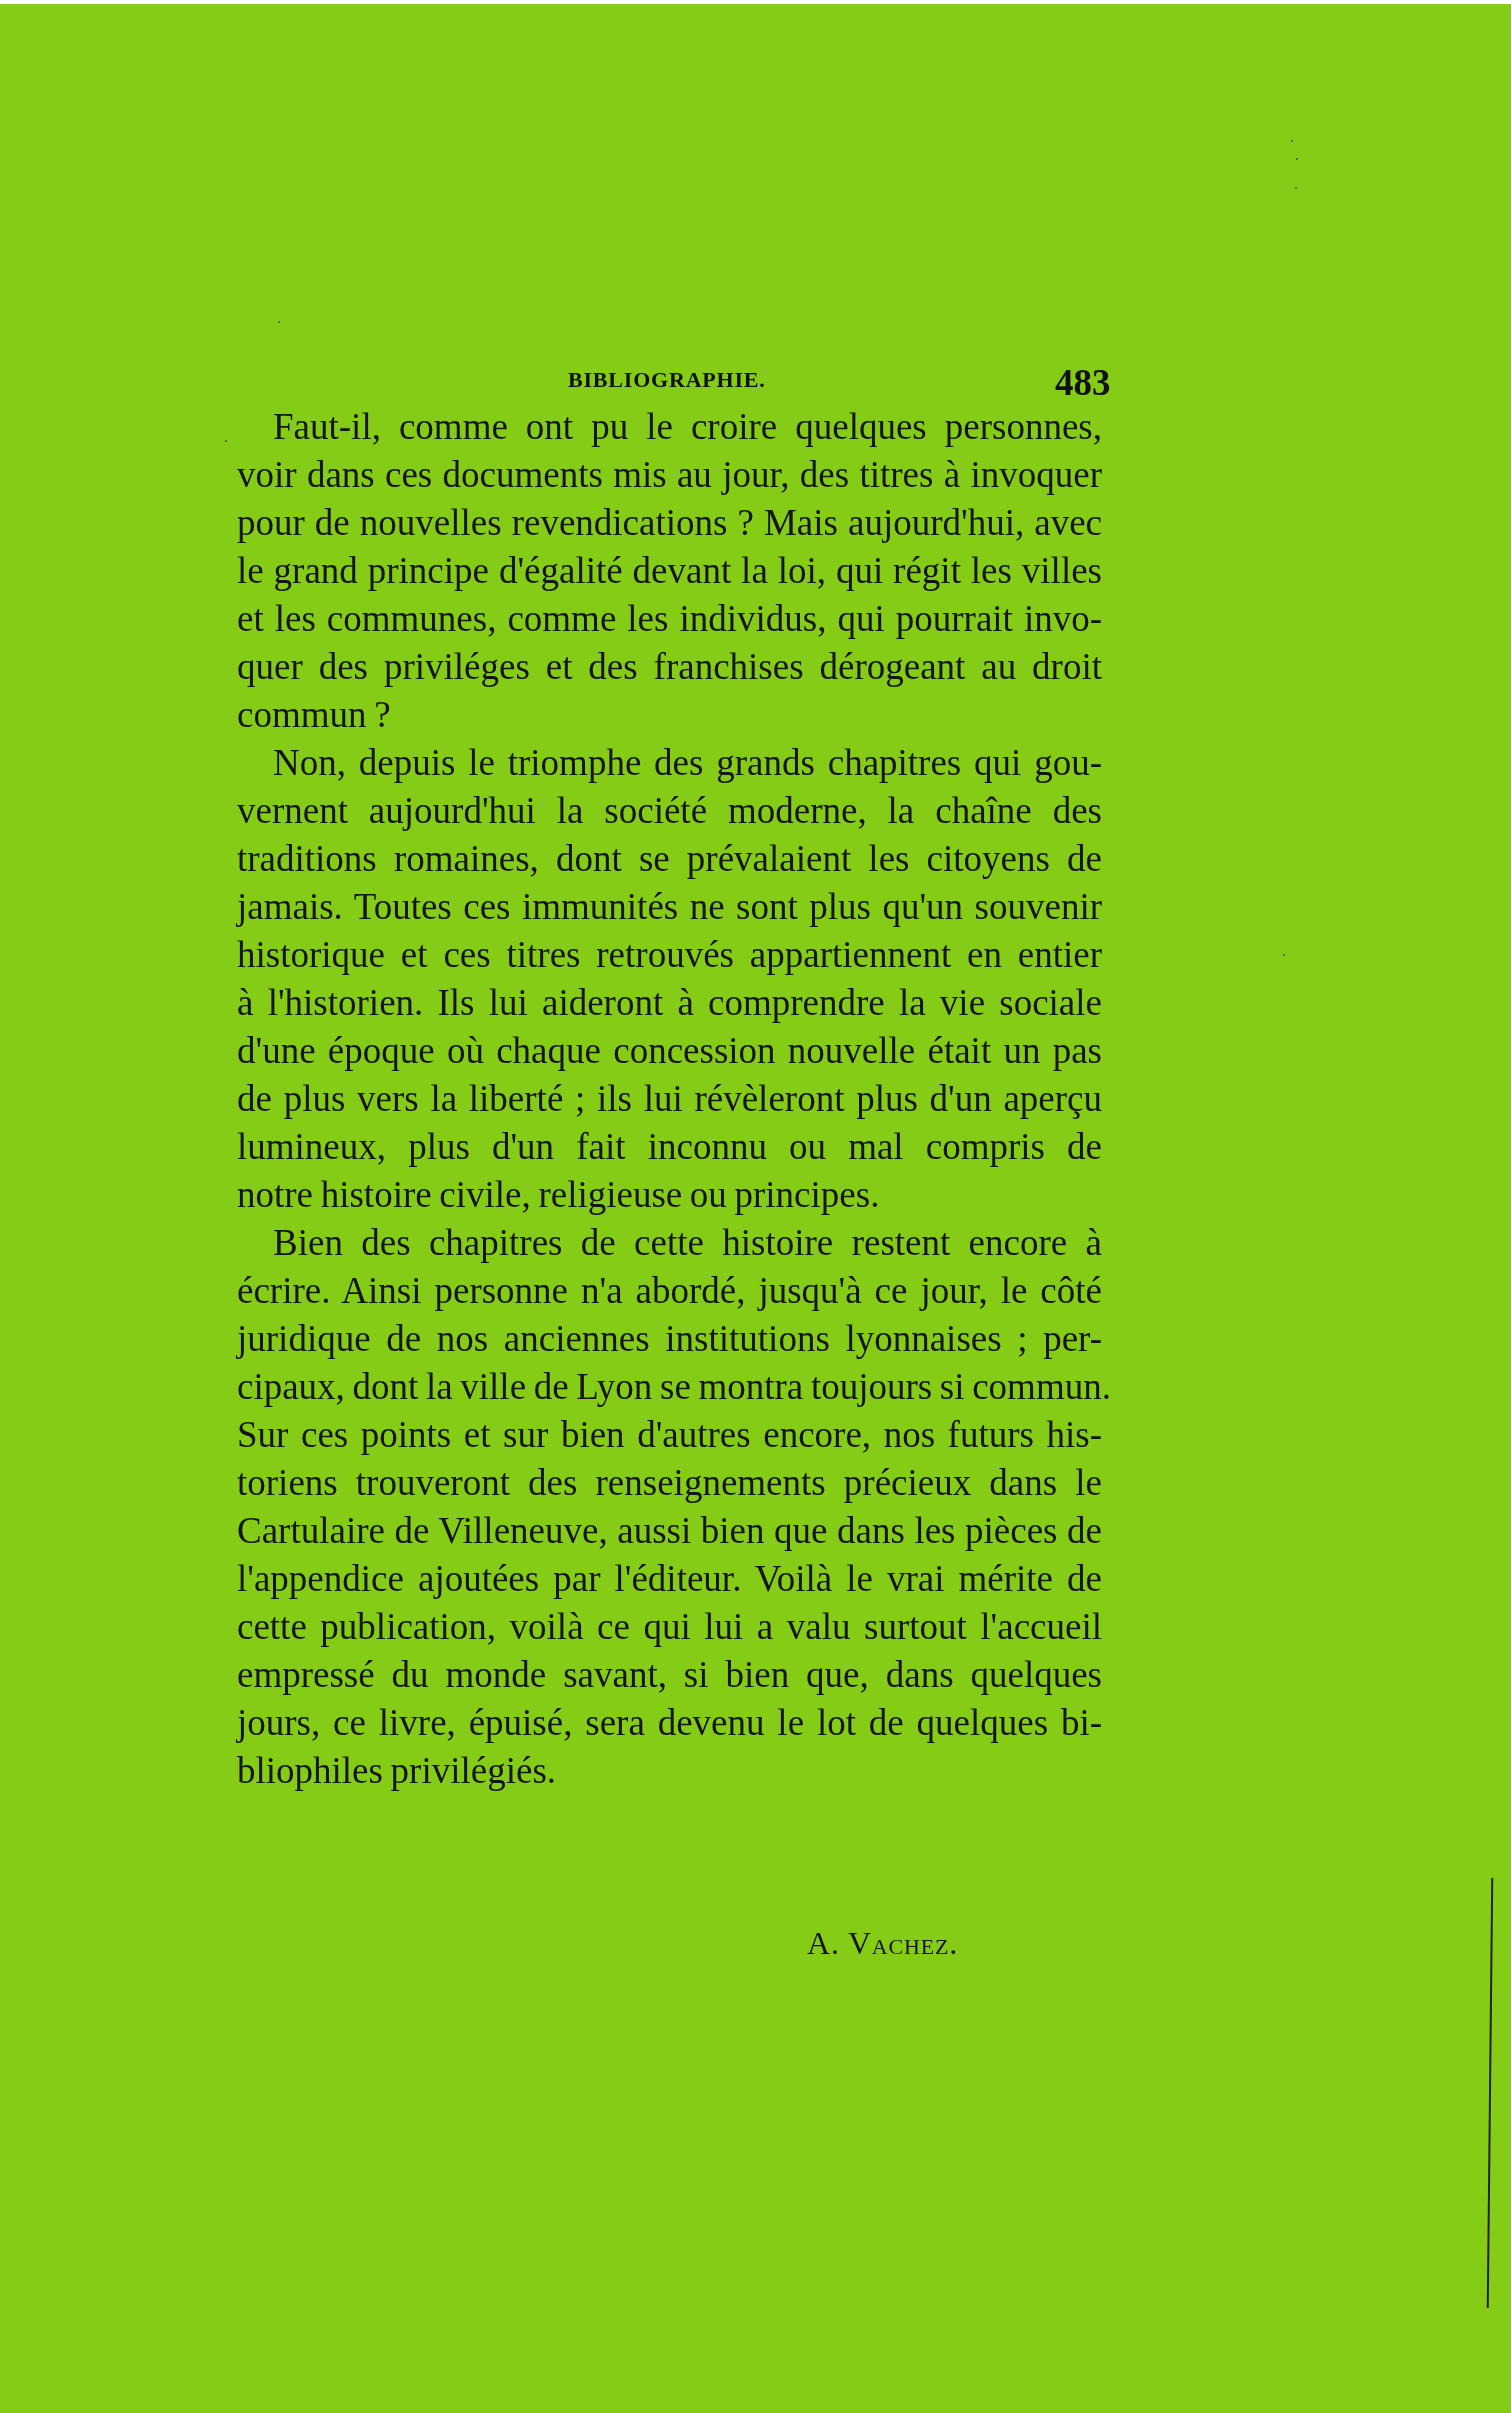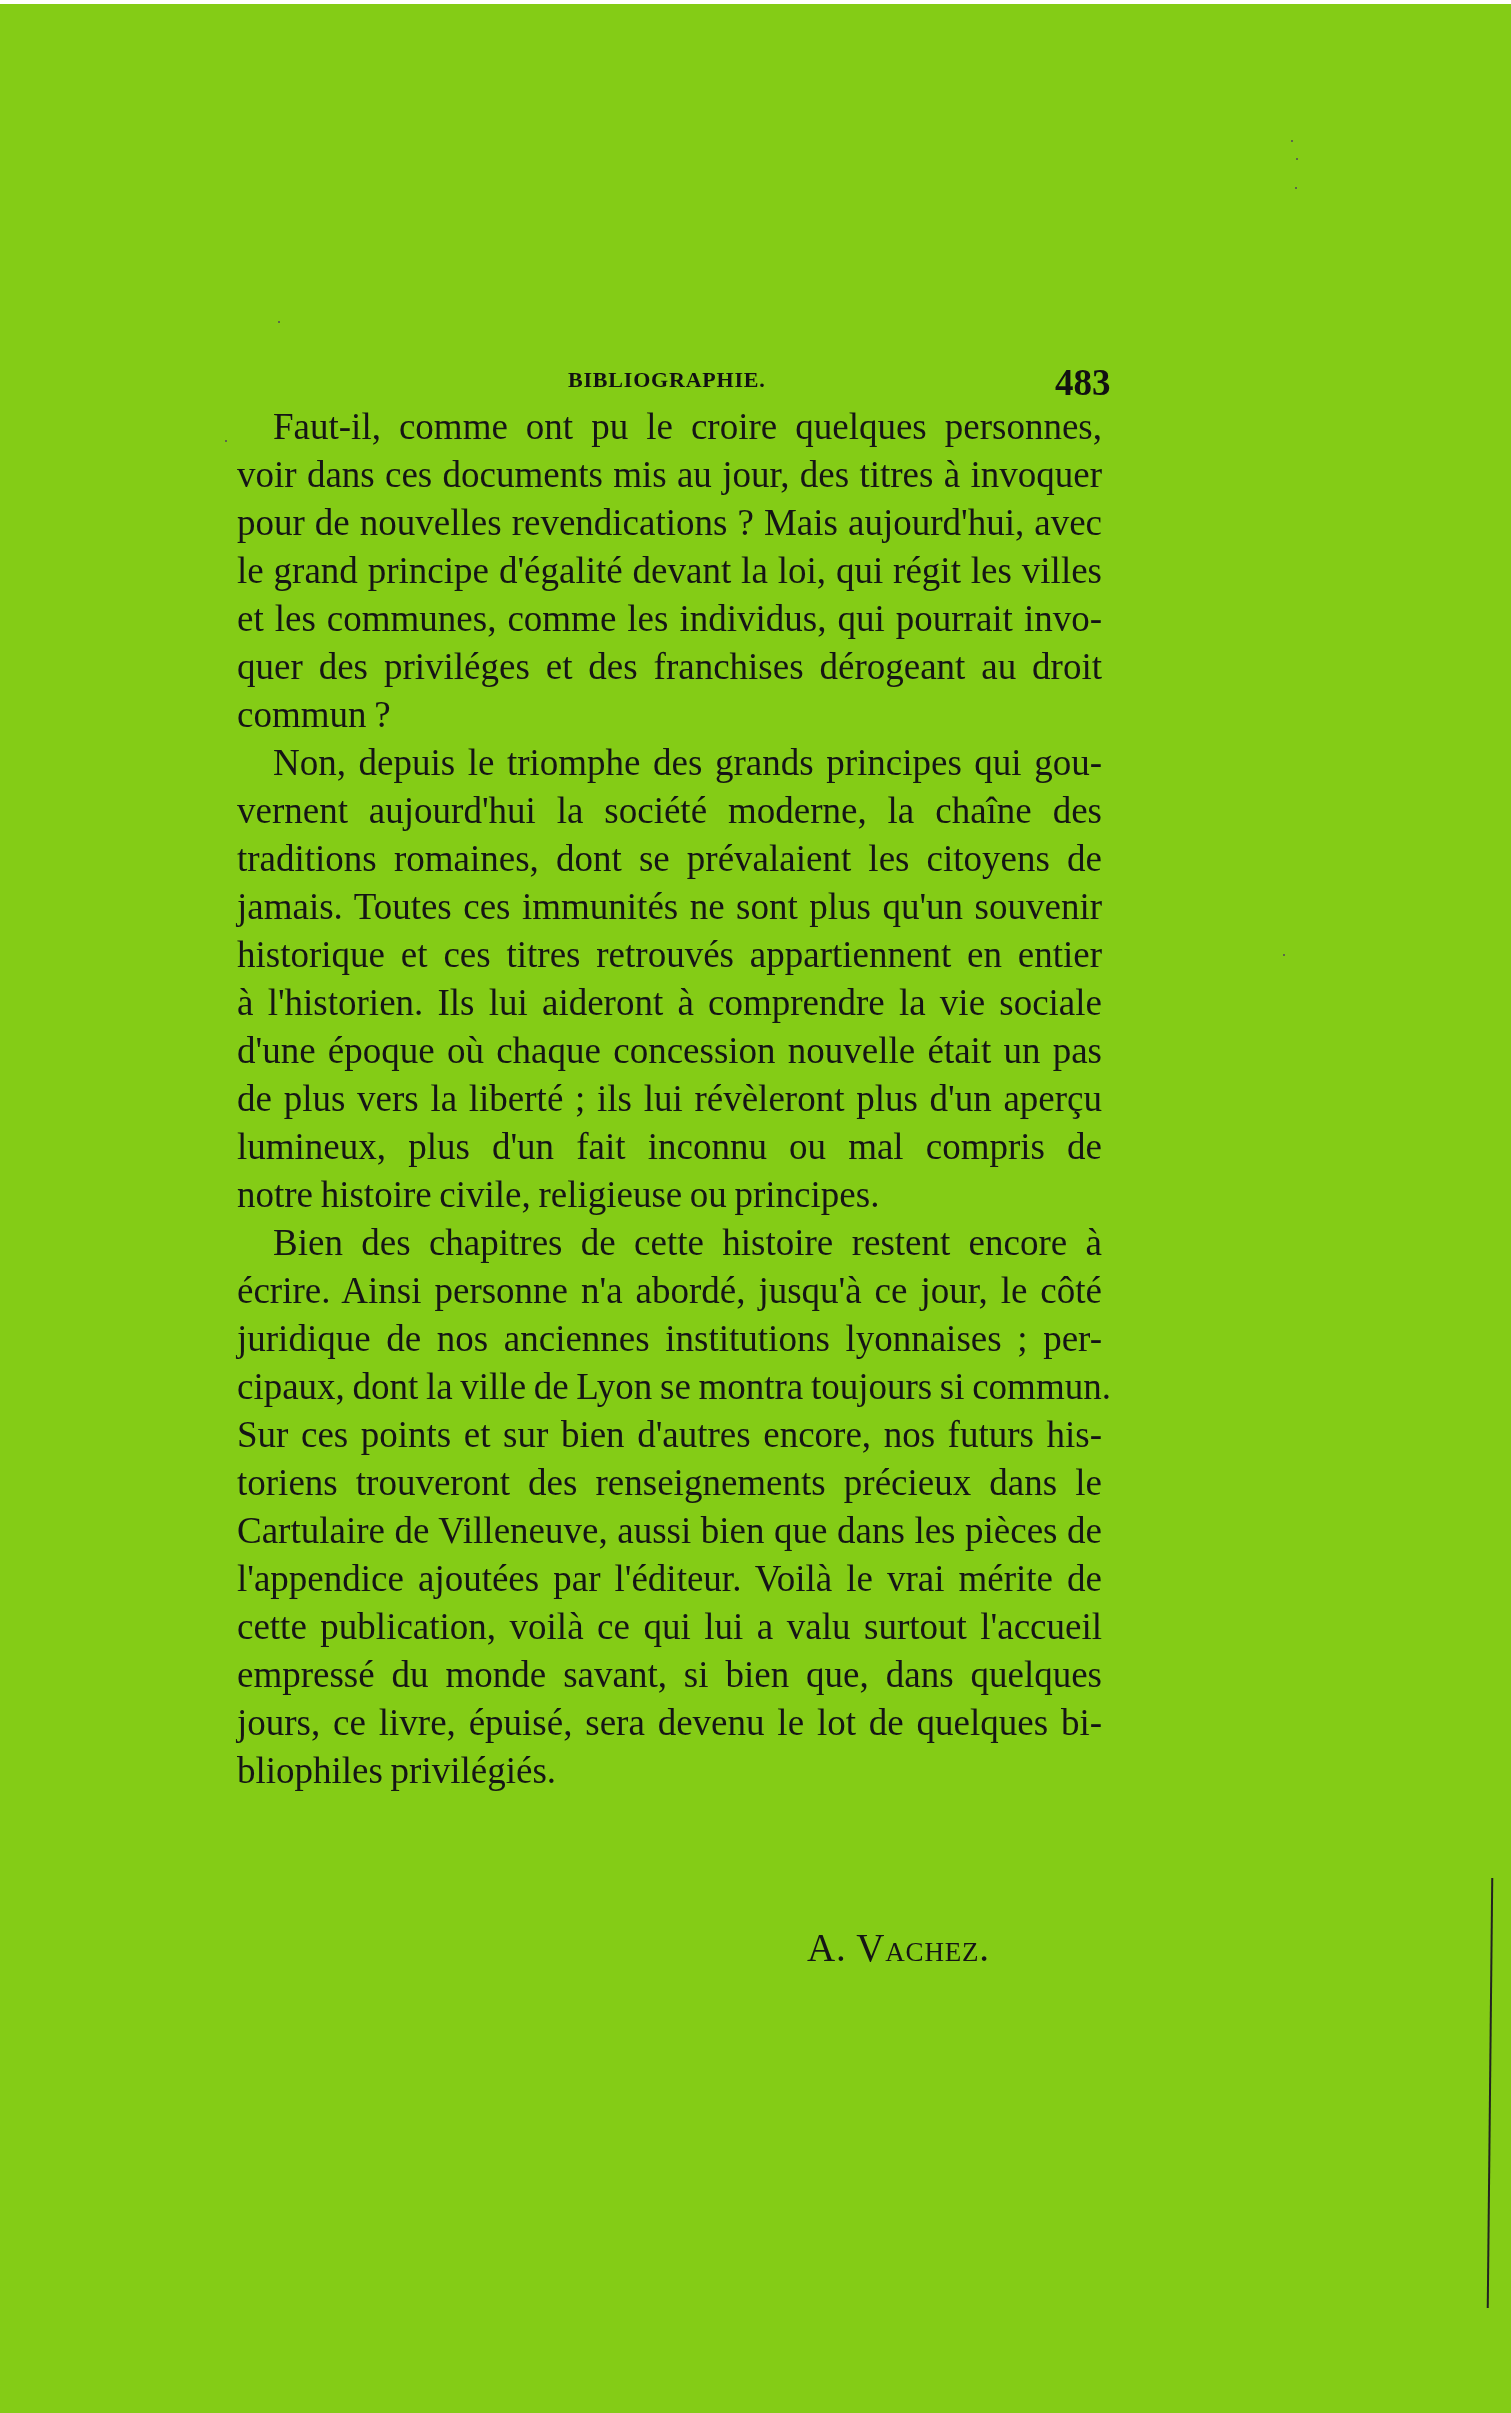--- a/index.html
+++ b/index.html
@@ -21,21 +21,21 @@
   }
   .line {
     display: block; height: 48px; line-height: 48px;
     white-space: nowrap; text-align: justify; text-align-last: justify;
     word-spacing: -1.6px;
   }
   .line.indent { padding-left: 36px; }
   .line.last { text-align-last: left; }
   .signature {
     position: absolute; left: 807px; top: 1921px;
-    font-family: "Liberation Serif", serif; font-size: 39px; color: #151515;
+    font-family: "Liberation Serif", serif; font-size: 32px; color: #151515;
     font-variant: small-caps; letter-spacing: 0.8px;
   }
   .edge-line {
     position: absolute; left: 1489px; top: 1874px; width: 1.6px; height: 430px;
     background: #222; transform: rotate(0.6deg);
   }
   .speck { position: absolute; width: 2.4px; height: 2.4px; background: #555; border-radius: 0.8px; }
 </style>
 </head>
 <body>
@@ -48,21 +48,21 @@
     <div>
       <span class="line indent">Faut-il, comme ont pu le croire quelques personnes,</span>
       <span class="line">voir dans ces documents mis au jour, des titres à invoquer</span>
       <span class="line">pour de nouvelles revendications ? Mais aujourd'hui, avec</span>
       <span class="line">le grand principe d'égalité devant la loi, qui régit les villes</span>
       <span class="line">et les communes, comme les individus, qui pourrait invo-</span>
       <span class="line">quer des priviléges et des franchises dérogeant au droit</span>
       <span class="line last">commun ?</span>
     </div>
     <div>
-      <span class="line indent">Non, depuis le triomphe des grands principes qui gou-</span>
+      <span class="line indent">Non, depuis le triomphe des grands chapitres qui gou-</span>
       <span class="line">vernent aujourd'hui la société moderne, la chaîne des</span>
       <span class="line">traditions romaines, dont se prévalaient les citoyens de</span>
       <span class="line">jamais. Toutes ces immunités ne sont plus qu'un souvenir</span>
       <span class="line">historique et ces titres retrouvés appartiennent en entier</span>
       <span class="line">à l'historien. Ils lui aideront à comprendre la vie sociale</span>
       <span class="line">d'une époque où chaque concession nouvelle était un pas</span>
       <span class="line">de plus vers la liberté ; ils lui révèleront plus d'un aperçu</span>
       <span class="line">lumineux, plus d'un fait inconnu ou mal compris de</span>
       <span class="line last">notre histoire civile, religieuse ou principes.</span>
     </div>

